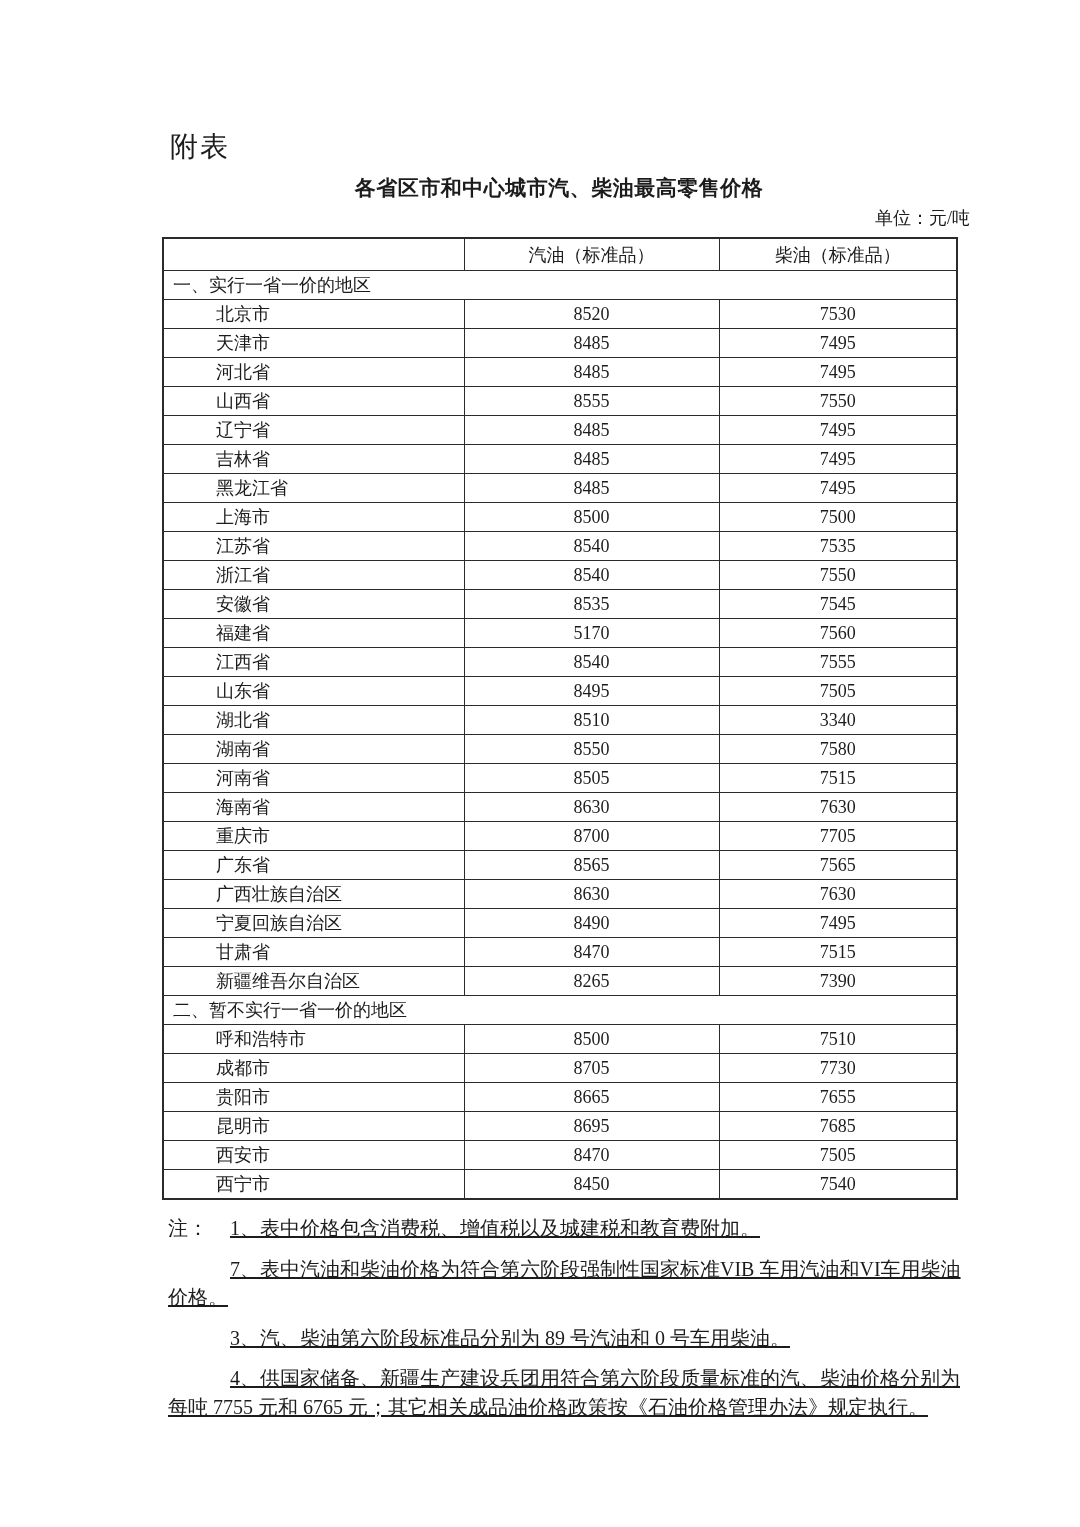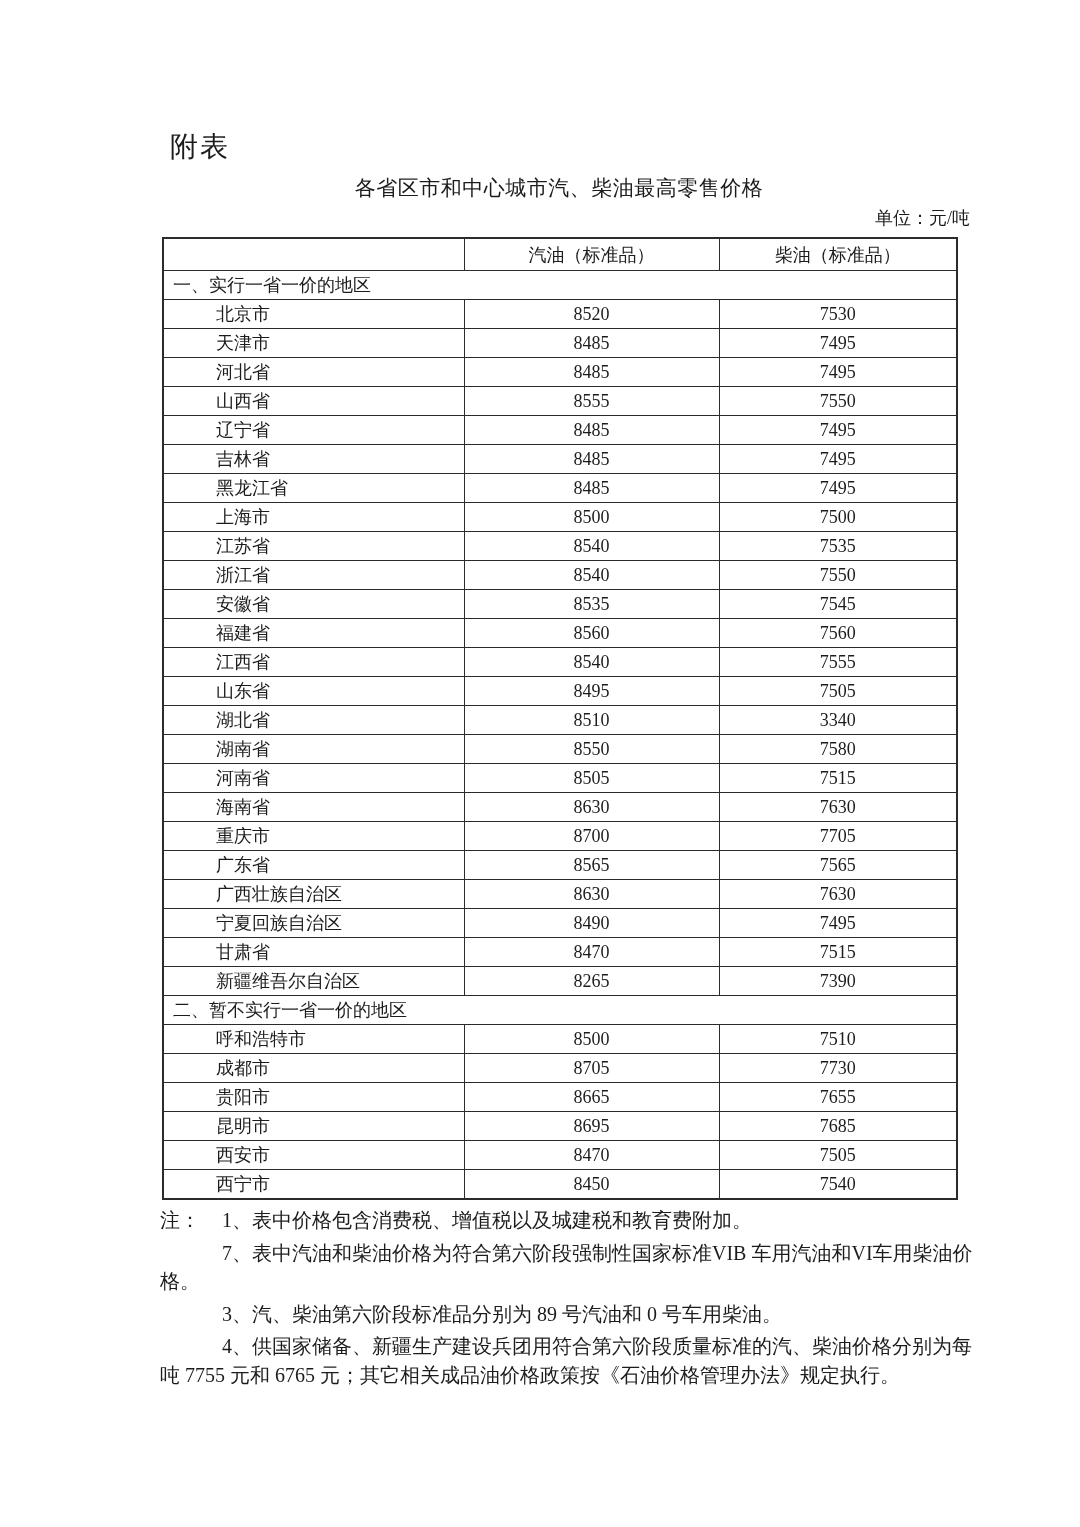--- a/index.html
+++ b/index.html
@@ -26,21 +26,21 @@
     font-size: 28px;
     letter-spacing: 2px;
   }
   .doc-title {
     position: absolute;
     left: 162px;
     top: 174px;
     width: 794px;
     text-align: center;
     font-size: 21px;
-    font-weight: normal;
+    font-weight: bold;
     font-family: "Liberation Sans", "DejaVu Sans", sans-serif;
     letter-spacing: 0.5px;
   }
   .unit-note {
     position: absolute;
     left: 176px;
     top: 206px;
     width: 794px;
     text-align: right;
     font-size: 18px;
@@ -81,22 +81,23 @@
   }
   .notes {
     position: absolute;
     left: 156px;
     top: 1202px;
     width: 832px;
     font-size: 20px;
     line-height: 28.5px;
   }
   .note-para {
-    margin: 4px;
+    margin: 12px;
     text-indent: 62px;
+    text-decoration: underline;
   }
   .note-para.note-first {
     text-indent: 0;
   }
   .note-label {
     display: inline-block;
     width: 62px;
   }
 </style>
 </head>
@@ -177,21 +178,21 @@
           <td class="price-cell">8540</td>
           <td class="price-cell">7550</td>
         </tr>
         <tr>
           <td class="region-cell">安徽省</td>
           <td class="price-cell">8535</td>
           <td class="price-cell">7545</td>
         </tr>
         <tr>
           <td class="region-cell">福建省</td>
-          <td class="price-cell">8560</td>
+          <td class="price-cell">5170</td>
           <td class="price-cell">7560</td>
         </tr>
         <tr>
           <td class="region-cell">江西省</td>
           <td class="price-cell">8540</td>
           <td class="price-cell">7555</td>
         </tr>
         <tr>
           <td class="region-cell">山东省</td>
           <td class="price-cell">8495</td>

